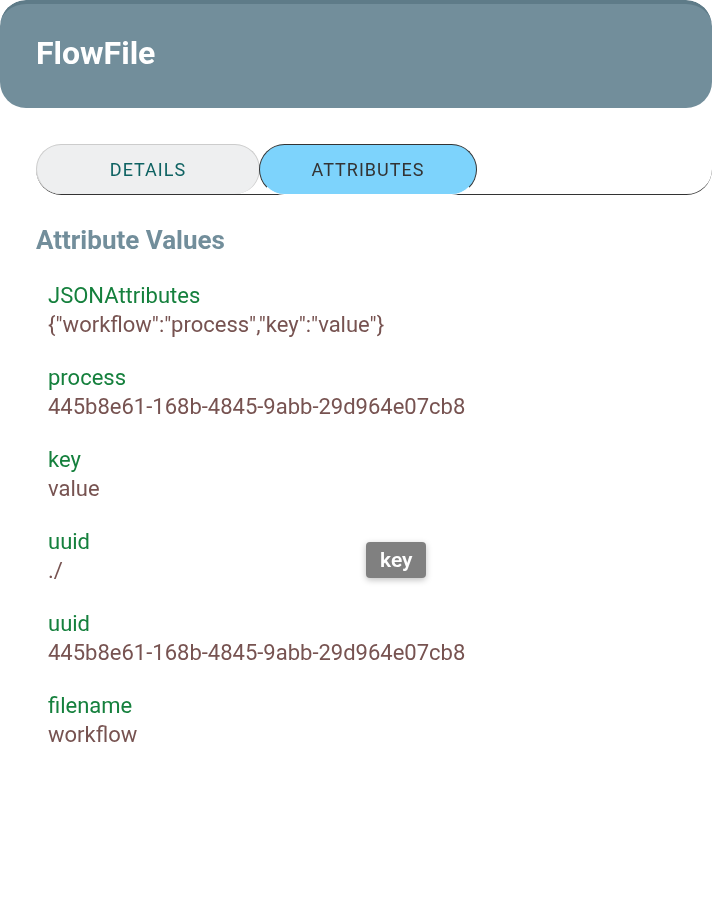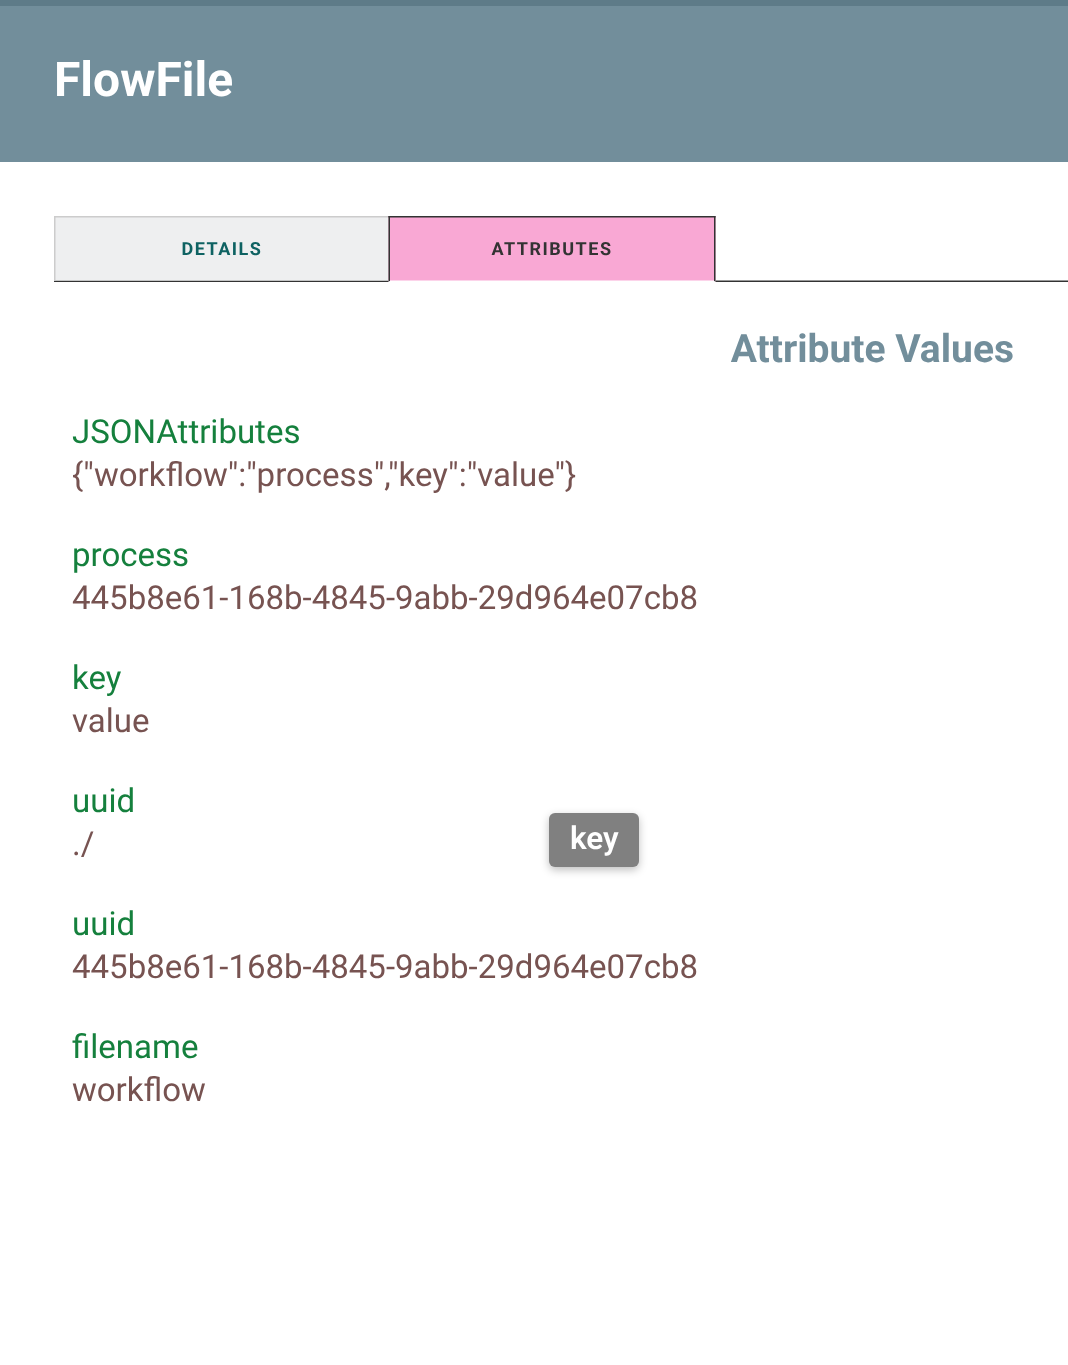--- a/index.html
+++ b/index.html
@@ -1,18 +1,19 @@
 <!DOCTYPE html>
 <html><head>
   <meta charset="utf-8">
   <style>
     * {
       margin: 0;
       padding: 0;
       box-sizing: border-box;
+      border-radius: 26px;
     }
     body {
       font-family: -apple-system, BlinkMacSystemFont, "Segoe UI", Roboto, "Helvetica Neue", Arial, sans-serif;
       background: #ffffff;
       width: 712px;
       height: 910px;
       position: relative;
     }
     .header {
       background: #728e9b;
@@ -26,51 +27,50 @@
     }
     .tabs-container {
       display: flex;
       margin: 36px 0 0 36px;
       border-bottom: 1px solid #333333;
       width: calc(100% - 36px);
     }
     .tab {
       padding: 14px 0;
       text-align: center;
-      font-size: 12px;
-      font-weight: 700;
+      font-size: 18px;
+      font-weight: 400;
       letter-spacing: 1px;
       cursor: pointer;
       border: 1px solid #cccccc;
       border-bottom: none;
       position: relative;
     }
     .tab-inactive {
       background: #eeeff0;
       color: #0e6262;
       width: 224px;
     }
     .tab-active {
-      background: #f9a8d4;
+      background: #7dd3fc;
       color: #333333;
       width: 218px;
       border: 1px solid #333333;
       border-bottom: 1px solid #ffffff;
       margin-bottom: -1px;
       margin-left: -1px;
     }
     .content {
       padding: 30px 36px;
     }
     .section-title {
       color: #728e9b;
       font-size: 26px;
       font-weight: 700;
       margin-bottom: 28px;
-      text-align: right;
     }
     .attribute-block {
       margin-bottom: 28px;
       padding-left: 12px;
     }
     .attribute-name {
       color: #15803d;
       font-size: 22px;
       font-weight: 400;
       margin-bottom: 4px;

